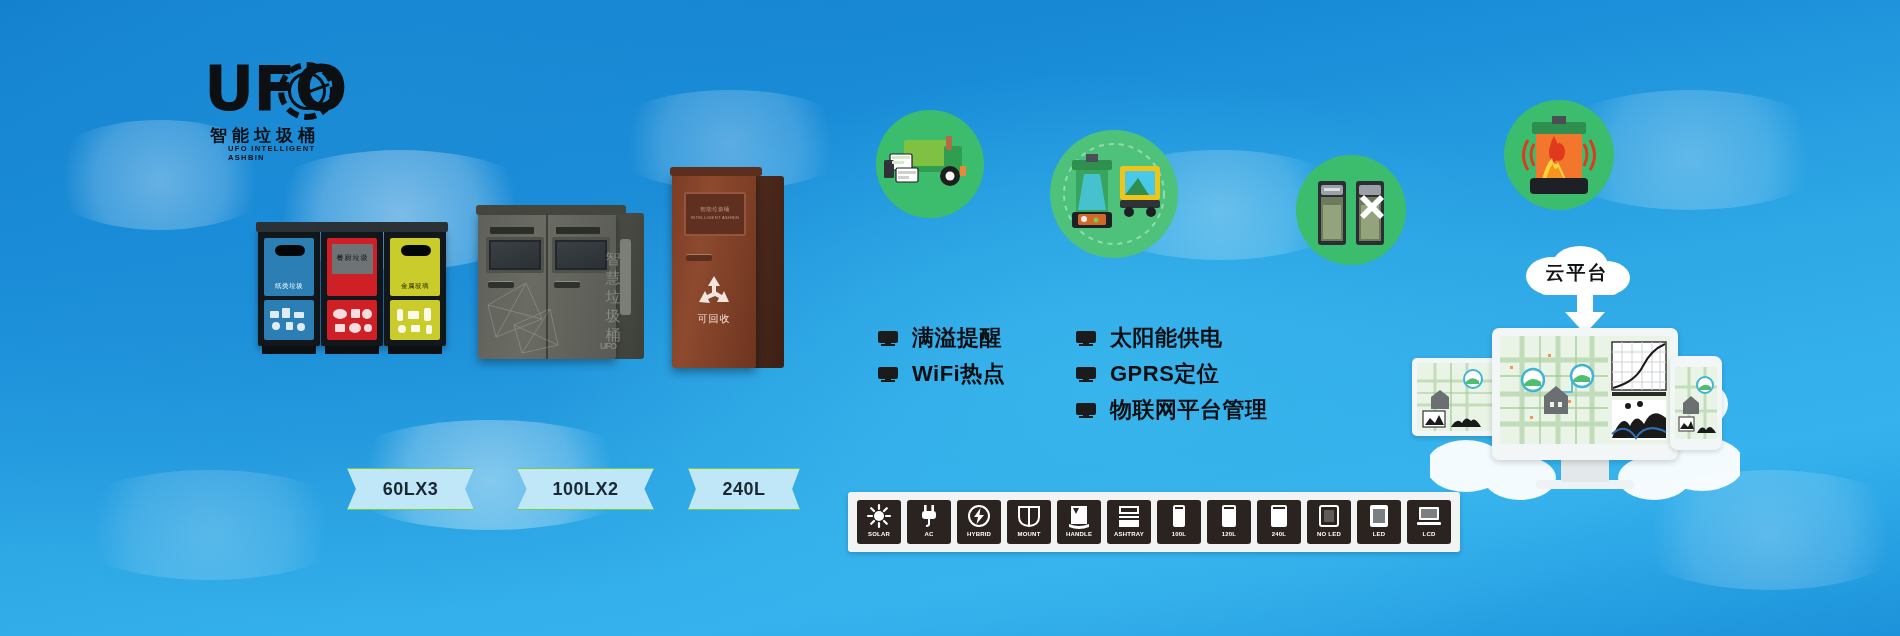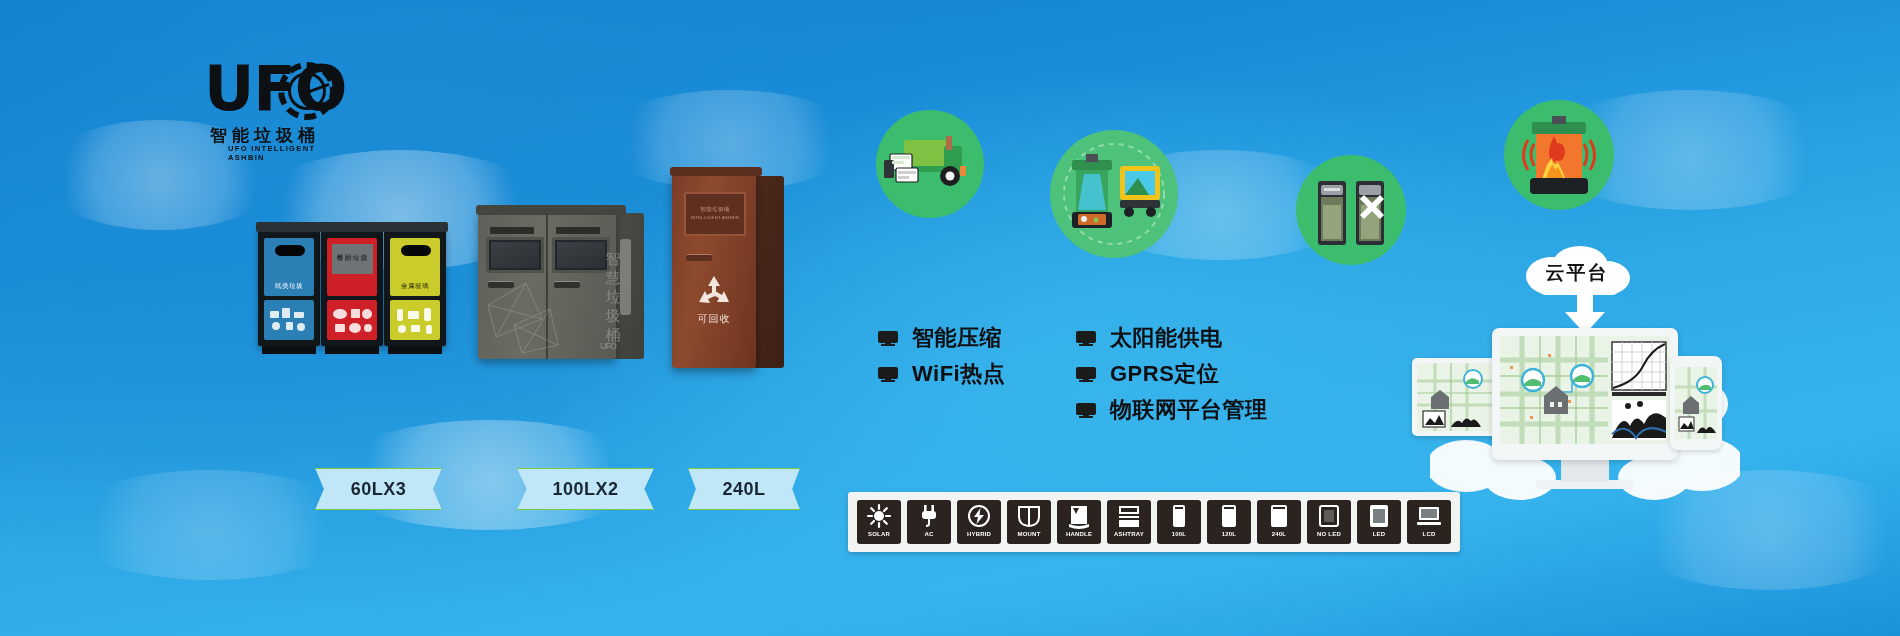--- a/index.html
+++ b/index.html
@@ -241,21 +241,21 @@
     <svg class="br-recy" viewBox="0 0 36 34">
       <g fill="#f2e6de">
         <path d="M18 2 L24 12 L20 12 L20 19 L16 19 L16 12 L12 12 Z"></path>
         <path d="M3 28 L9 17 L11 21 L17 18 L19 22 L12 25 L14 29 Z"></path>
         <path d="M33 28 L21 28 L23 24 L17 21 L19 17 L26 21 L28 17 Z"></path>
       </g>
     </svg>
     <div class="br-cn">可回收</div>
   </div>
 
-  <div class="ribbon" style="left:315px;top:468px;width:125px;">
+  <div class="ribbon" style="left:347px;top:468px;width:125px;">
     <span>60LX3</span>
   </div>
   <div class="ribbon" style="left:517px;top:468px;width:135px;">
     <span>100LX2</span>
   </div>
   <div class="ribbon" style="left:688px;top:468px;width:110px;">
     <span>240L</span>
   </div>
 
   <div class="gcircle" style="left:876px;top:110px;width:108px;height:108px;">
@@ -344,21 +344,21 @@
   </div>
 
   <div id="features">
     <div class="fcol" style="left:0;">
       <div class="frow">
         <span class="ficon">
             <i class="scr"></i>
             <i class="std"></i>
             <i class="base"></i>
           </span>
-        <span class="flabel">智能压缩</span>
+        <span class="flabel">满溢提醒</span>
       </div>
       <div class="frow">
         <span class="ficon">
             <i class="scr"></i>
             <i class="std"></i>
             <i class="base"></i>
           </span>
         <span class="flabel">WiFi热点</span>
       </div>
     </div>

